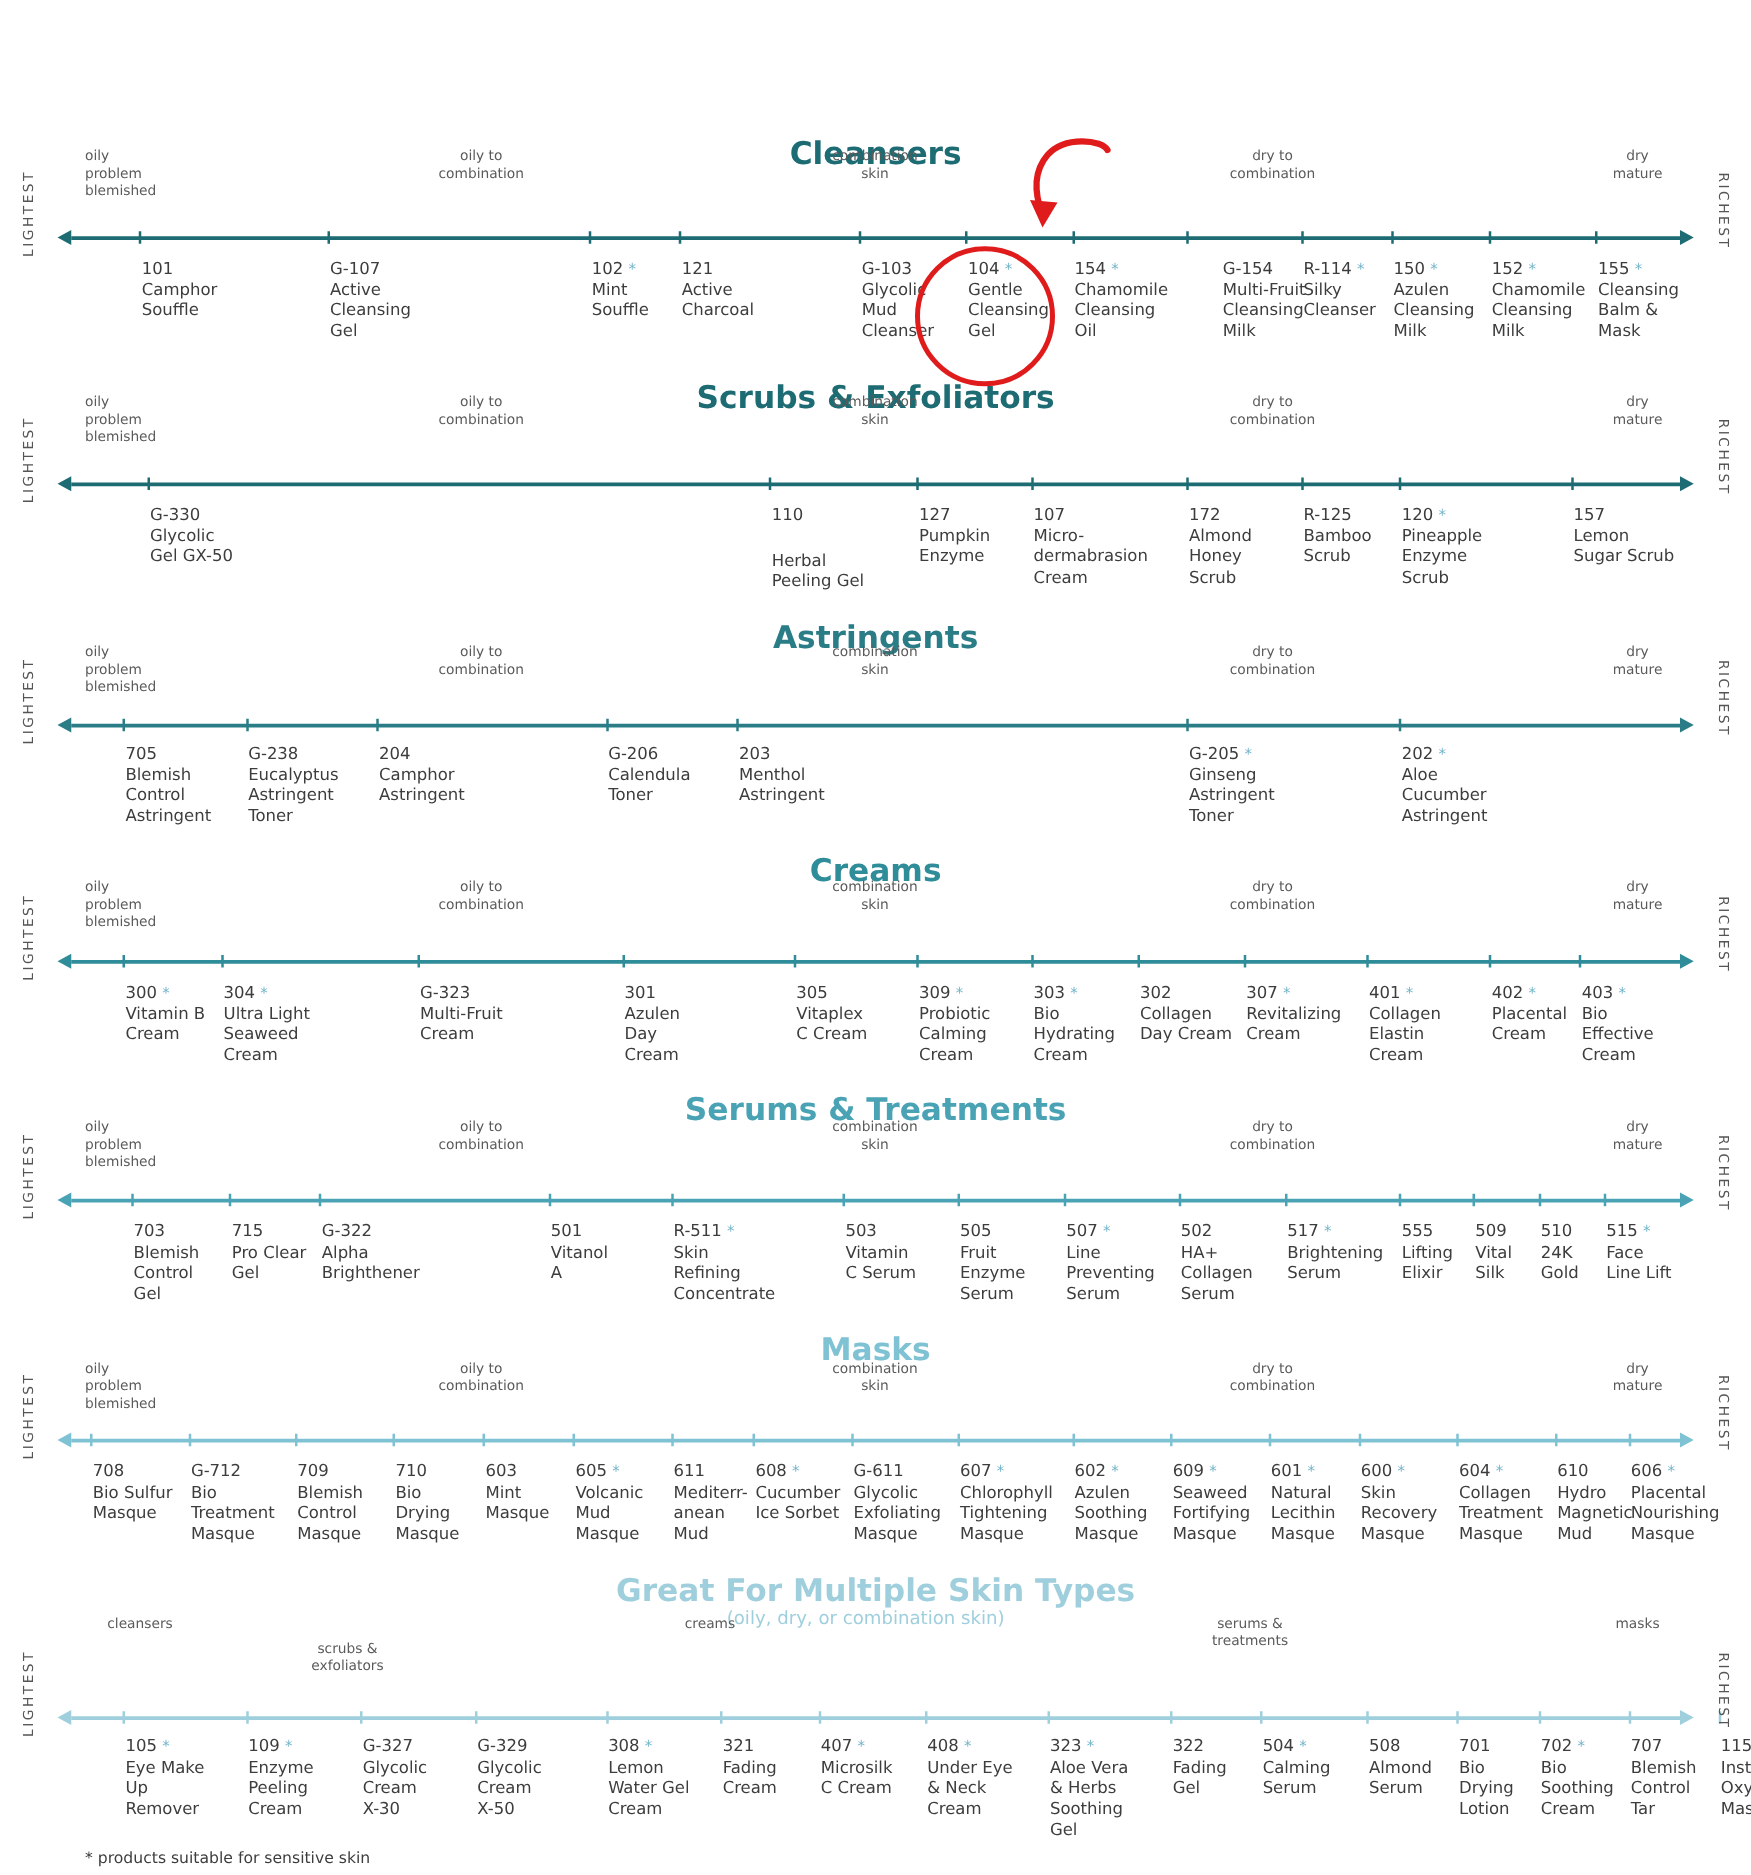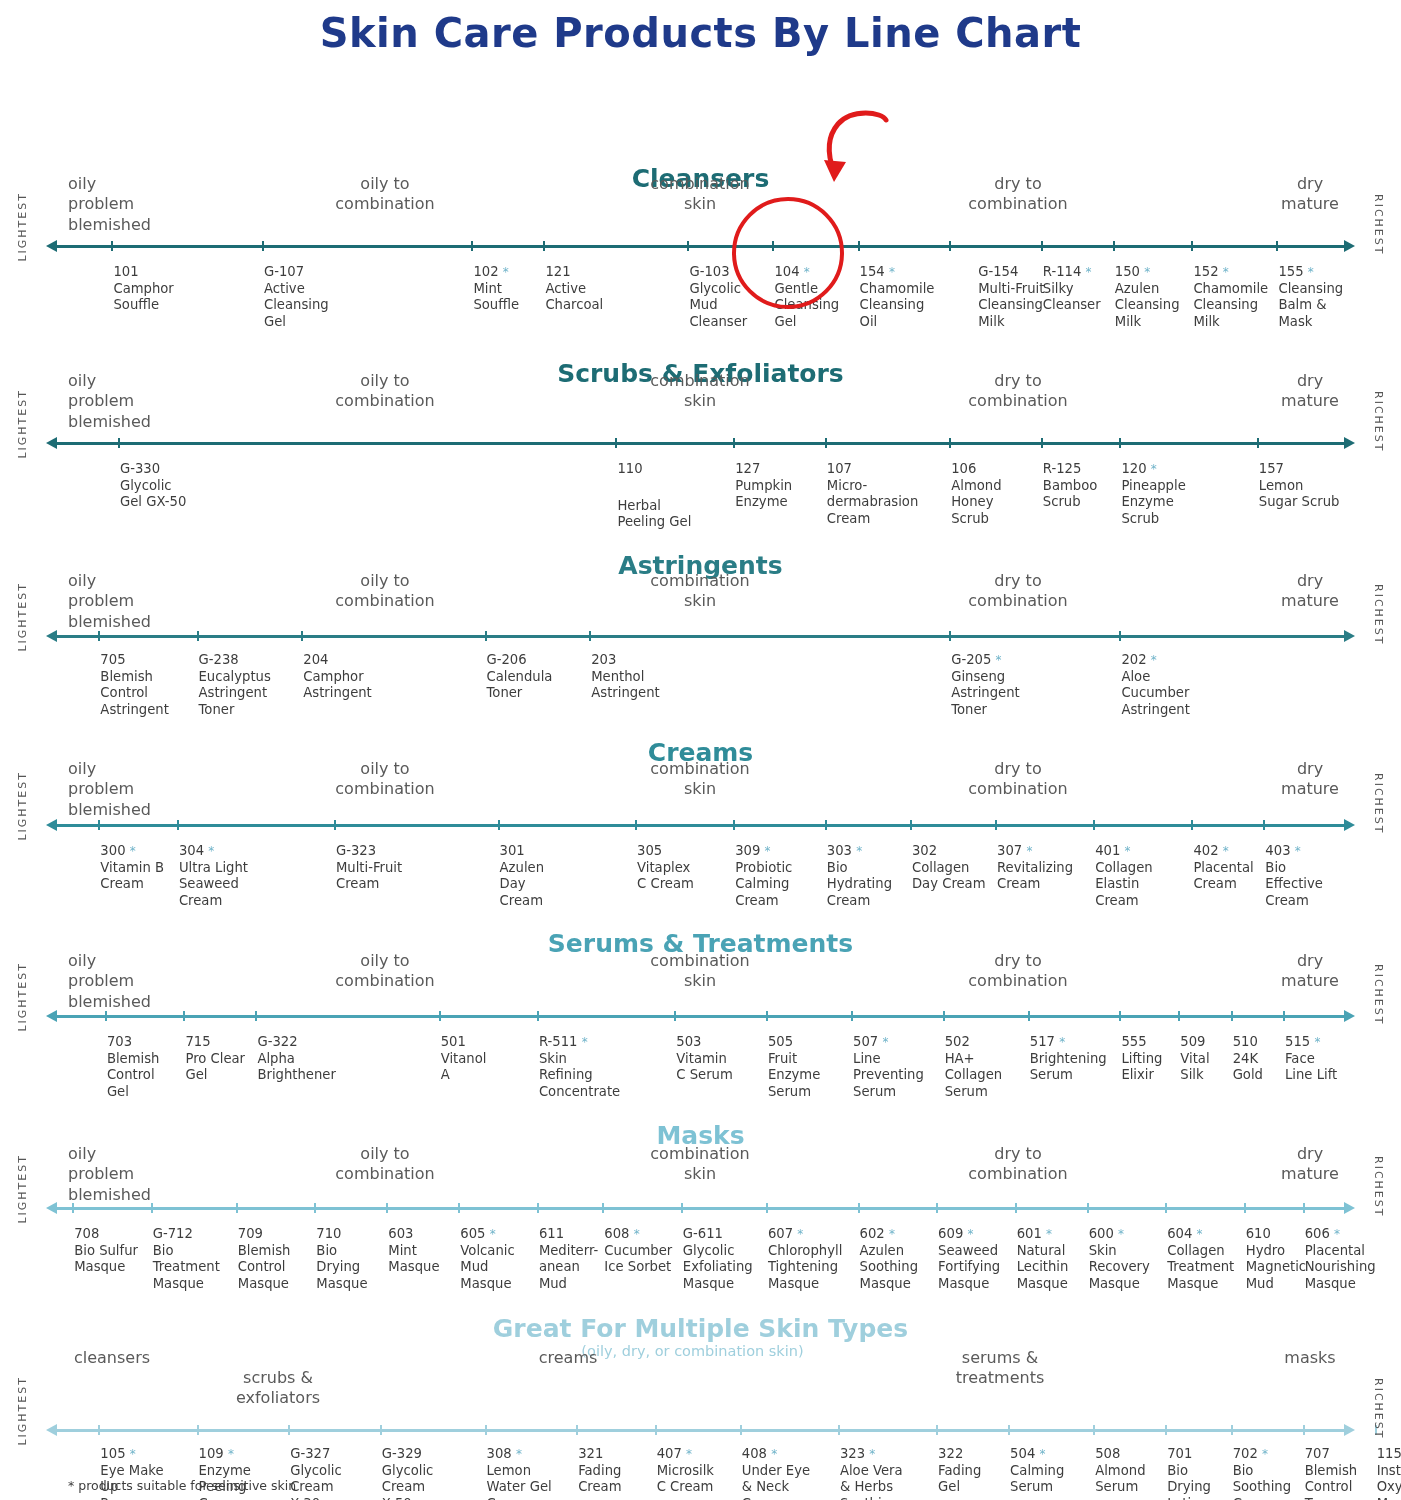--- a/index.html
+++ b/index.html
@@ -42,21 +42,21 @@
     padding: 0;
   }
   .sec-sub {
     text-align: center;
     font-size: 14.5px;
     color: #5a5a5a;
     line-height: 1.28;
   }
   .zone {
     position: absolute;
-    font-size: 16px;
+    font-size: 11px;
     color: #5a5a5a;
     line-height: 1.28;
     text-align: center;
     transform: translateX(-50%);
     white-space: pre-line;
     top: 0;
   }
   .zone.left {
     text-align: left;
     transform: none;
@@ -122,21 +122,20 @@
   .arrow-annot {
     position: absolute;
     pointer-events: none;
   }
 </style>
 </head>
 <body>
 
 <div class="page">
 
-  <div class="title">Skin Care Products By Line Chart</div>
 
   <div id="sections">
       <div class="section">
         <div class="sec-title" style="position: absolute; left: 0px; right: 0px; top: 108px; color: rgb(29, 108, 116);">Cleansers</div>
         <div class="zone left" style="left: 68px; top: 118px;">oily
 problem
 blemished</div>
         <div class="zone" style="left: 385px; top: 118px;">oily to
 combination</div>
         <div class="zone" style="left: 700px; top: 118px;">combination
@@ -227,21 +226,21 @@
         <div class="richest" style="left: 1372px; top: 335px;">RICHEST</div>
         <div class="item" style="left: 119.995px; top: 405px; max-width: 92px;"><div class="code">G-330</div><div style="white-space: pre-line;">Glycolic
 Gel GX-50</div></div>
         <div class="item" style="left: 617.415px; top: 405px; max-width: 92px;"><div class="code">110</div><div style="white-space: pre-line; margin-top: 20px;">Herbal
 Peeling Gel</div></div>
         <div class="item" style="left: 735.225px; top: 405px; max-width: 92px;"><div class="code">127</div><div style="white-space: pre-line;">Pumpkin
 Enzyme</div></div>
         <div class="item" style="left: 826.855px; top: 405px; max-width: 92px;"><div class="code">107</div><div style="white-space: pre-line;">Micro-
 dermabrasion
 Cream</div></div>
-        <div class="item" style="left: 951.21px; top: 405px; max-width: 92px;"><div class="code">106</div><div style="white-space: pre-line;">Almond
+        <div class="item" style="left: 951.21px; top: 405px; max-width: 92px;"><div class="code">172</div><div style="white-space: pre-line;">Almond
 Honey
 Scrub</div></div>
         <div class="item" style="left: 1042.84px; top: 405px; max-width: 92px;"><div class="code">R-125</div><div style="white-space: pre-line;">Bamboo
 Scrub</div></div>
         <div class="item" style="left: 1121.38px; top: 405px; max-width: 92px;"><div class="code">120 <span class="star">*</span></div><div style="white-space: pre-line;">Pineapple
 Enzyme
 Scrub</div></div>
         <div class="item" style="left: 1258.83px; top: 405px; max-width: 92px;"><div class="code">157</div><div style="white-space: pre-line;">Lemon
 Sugar Scrub</div></div>
       </div>

